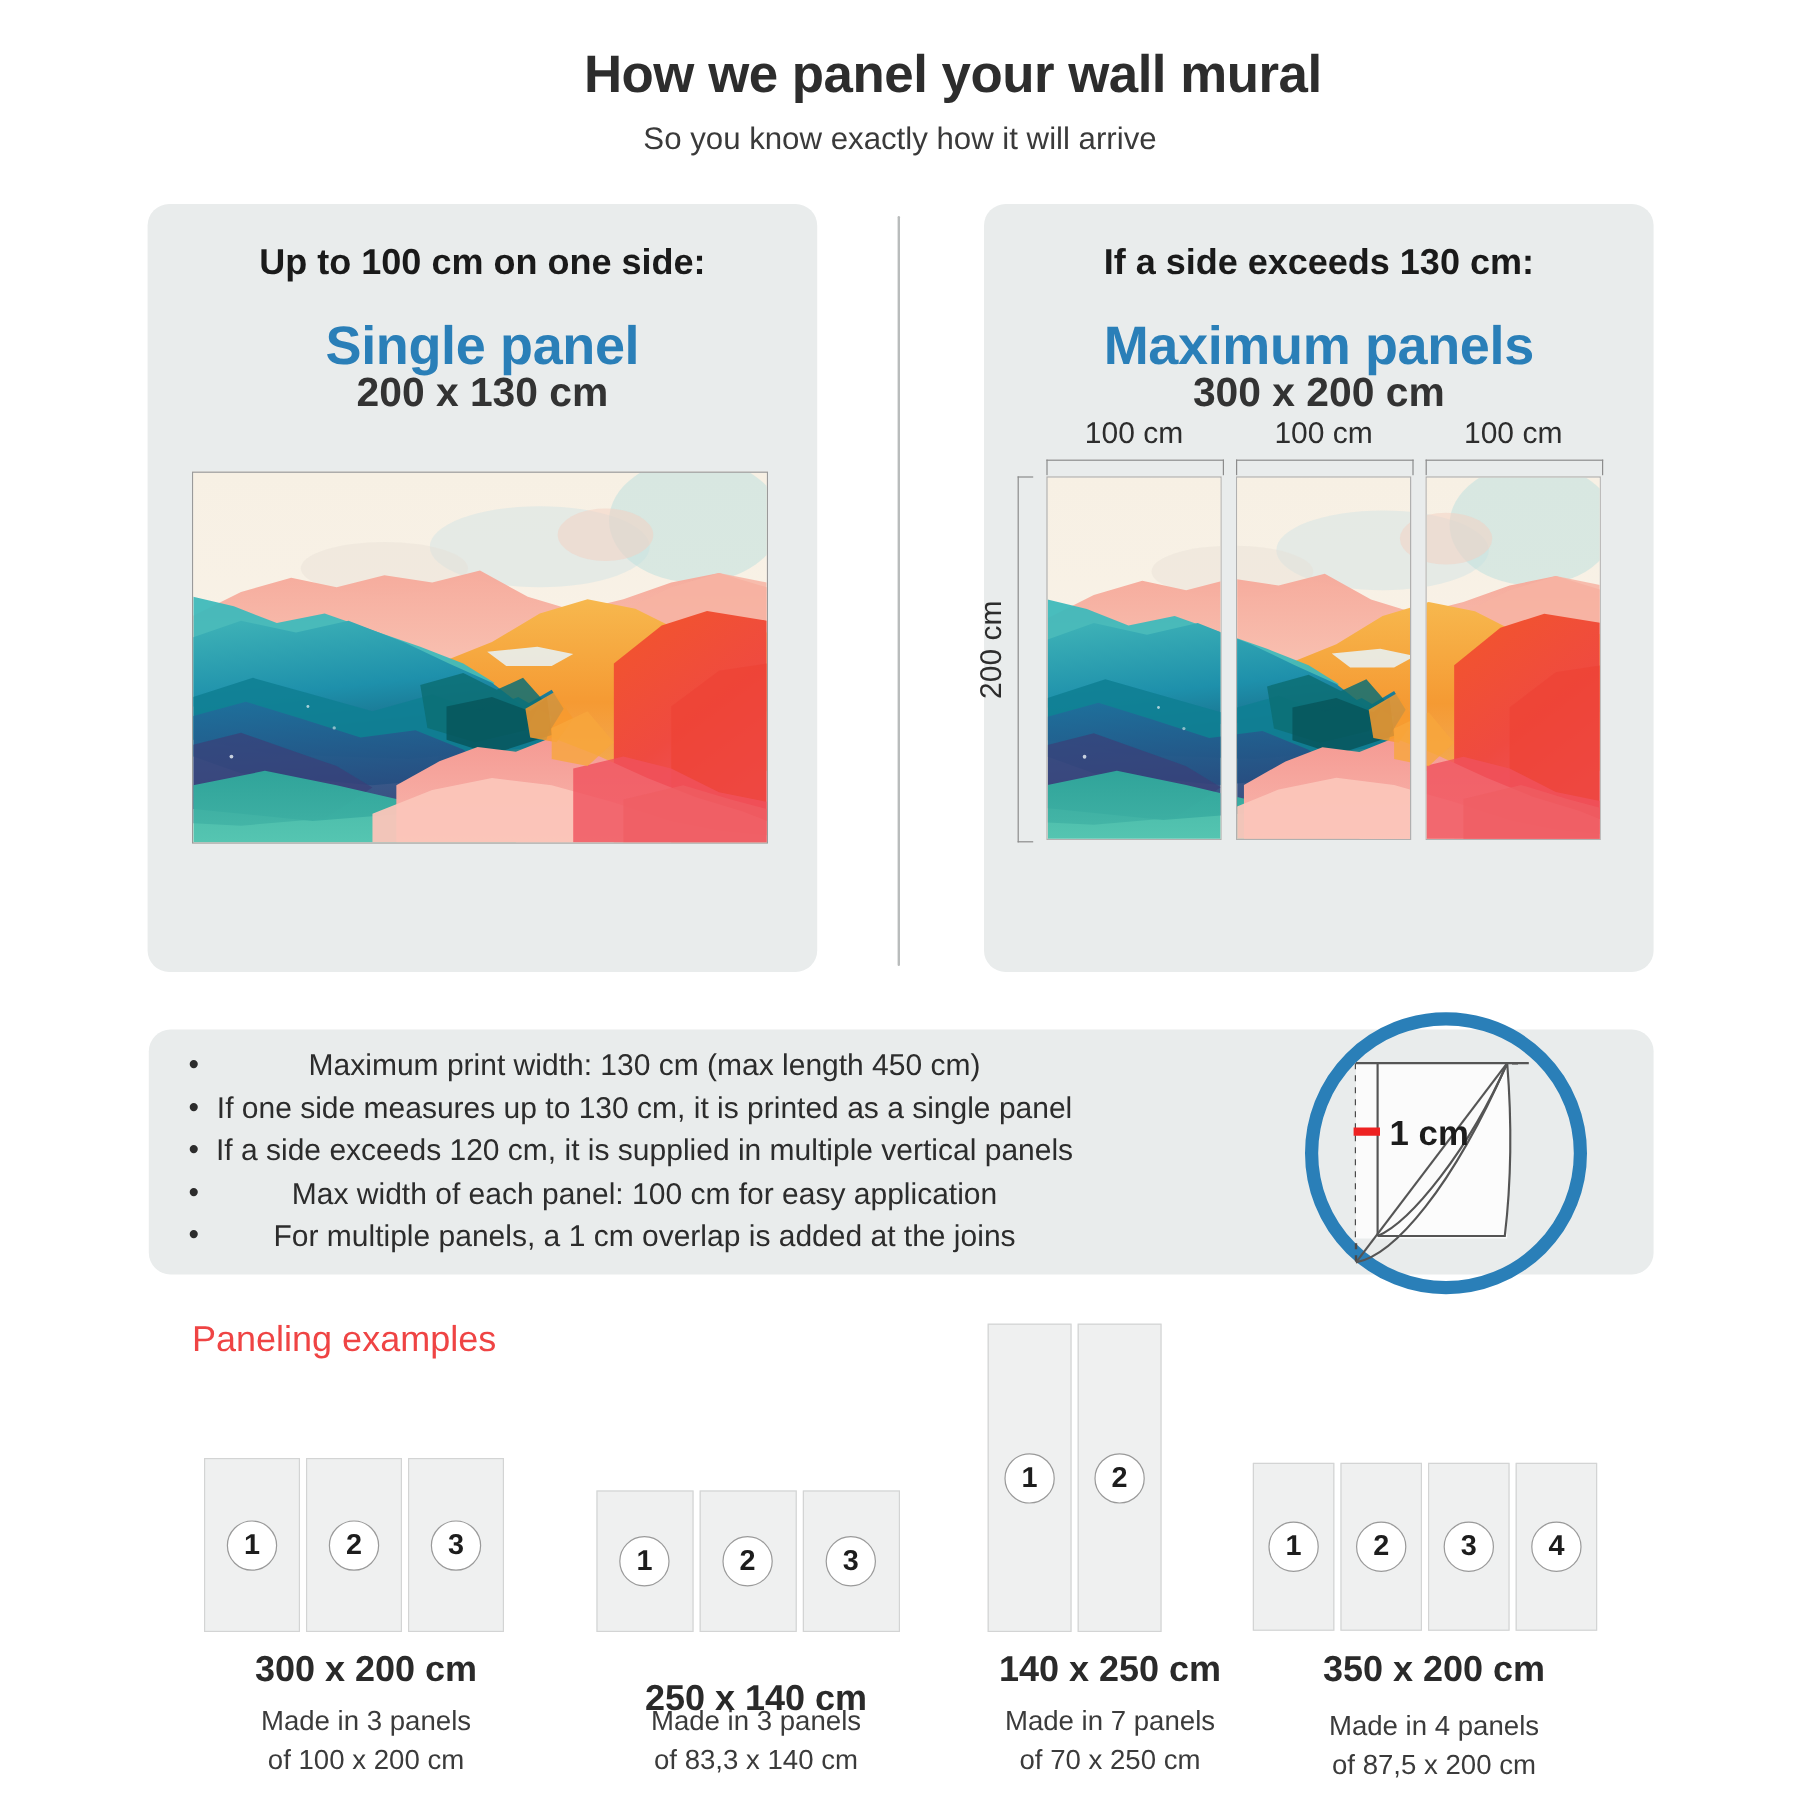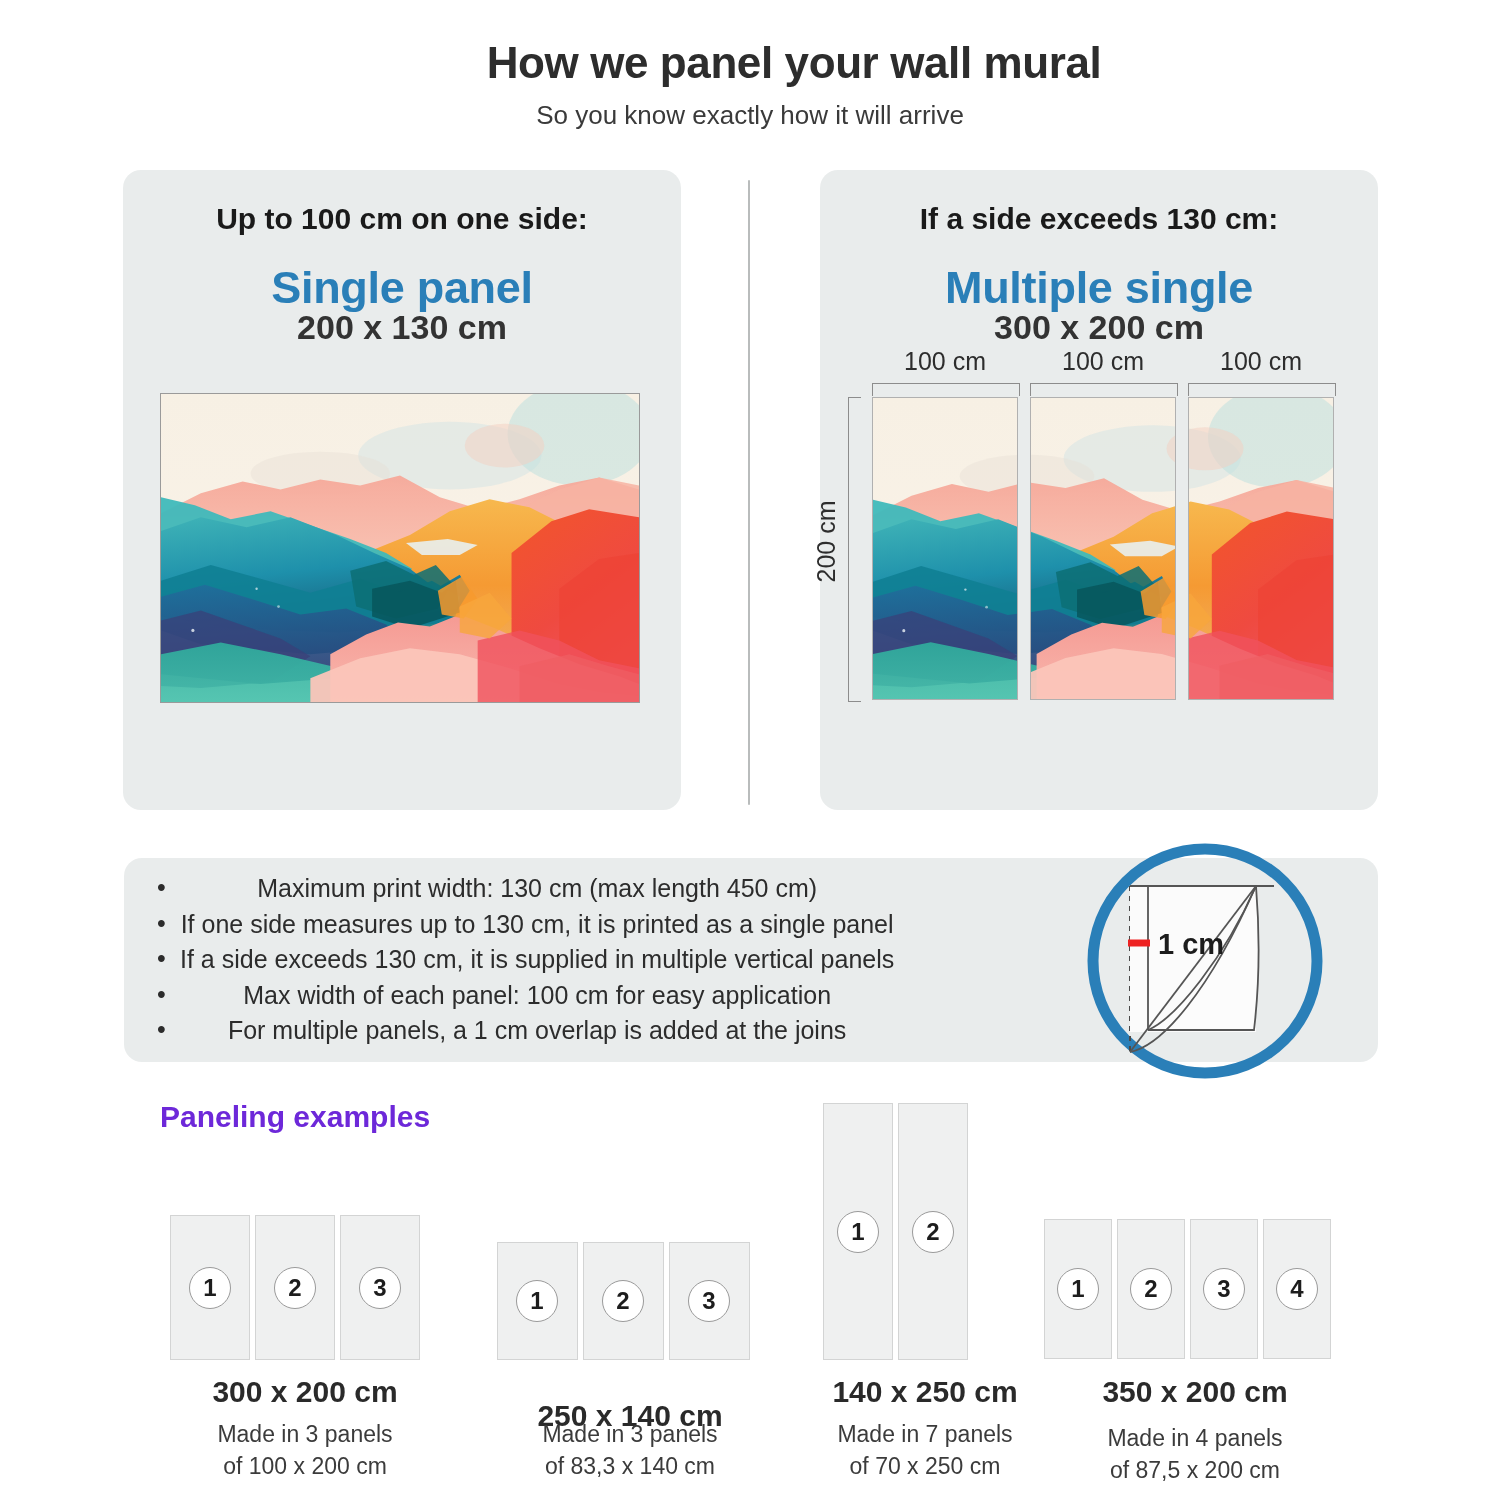--- a/index.html
+++ b/index.html
@@ -110,21 +110,21 @@
   }
 
   
   #overlap-circle{
     position:absolute;left:1084px;top:840px;width:242px;height:242px;
   }
 
   
   #examples-title{
     position:absolute;left:160px;top:1100px;
-    font-size:30px;font-weight:bold;color:#6d28d9;
+    font-size:30px;font-weight:normal;color:#ef4444;
   }
   .ex{position:absolute;}
   .ex-panels{position:absolute;left:0;top:0;}
   .ex-panel{
     position:absolute;background:#eff0f0;border:1px solid #d3d4d4;box-sizing:border-box;
   }
   .ex-num{
     position:absolute;width:42px;height:42px;border-radius:50%;
     background:#ffffff;border:1px solid #9a9a9a;box-sizing:border-box;
     display:flex;align-items:center;justify-content:center;
@@ -255,21 +255,21 @@
   <div id="single-mural" class="mural">
     <svg viewBox="0 0 480 310" preserveAspectRatio="none">
         <use href="#mural-art"></use>
       </svg>
   </div>
 
   <div class="divider"></div>
 
   <div class="card" id="card-right">
     <div class="card-kicker">If a side exceeds 130 cm:</div>
-    <div class="card-head">Multiple single</div>
+    <div class="card-head">Maximum panels</div>
     <div class="card-dims">300 x 200 cm</div>
     <div class="card-foot" id="right-foot">
       <div>Always in vertical panels</div>
       <div>all of the same width</div>
     </div>
   </div>
 
   <div id="panel-group">
 
     <div class="dim-left"></div>
@@ -303,21 +303,21 @@
             <use href="#mural-art"></use>
           </svg>
       </div>
     </div>
   </div>
 
   <div id="card-bullets">
     <ul class="bullets">
       <li>Maximum print width: 130 cm (max length 450 cm)</li>
       <li>If one side measures up to 130 cm, it is printed as a single panel</li>
-      <li>If a side exceeds 130 cm, it is supplied in multiple vertical panels</li>
+      <li>If a side exceeds 120 cm, it is supplied in multiple vertical panels</li>
       <li>Max width of each panel: 100 cm for easy application</li>
       <li>For multiple panels, a 1 cm overlap is added at the joins</li>
     </ul>
   </div>
 
   <div id="overlap-circle">
     <svg viewBox="0 0 242 242" width="242" height="242">
       <circle cx="121" cy="121" r="112" fill="none" stroke="#2a7fb8" stroke-width="11"></circle>
 
       <line x1="46" y1="46" x2="185" y2="46" stroke="#4a4a4a" stroke-width="2" stroke-dasharray="5 5"></line>

